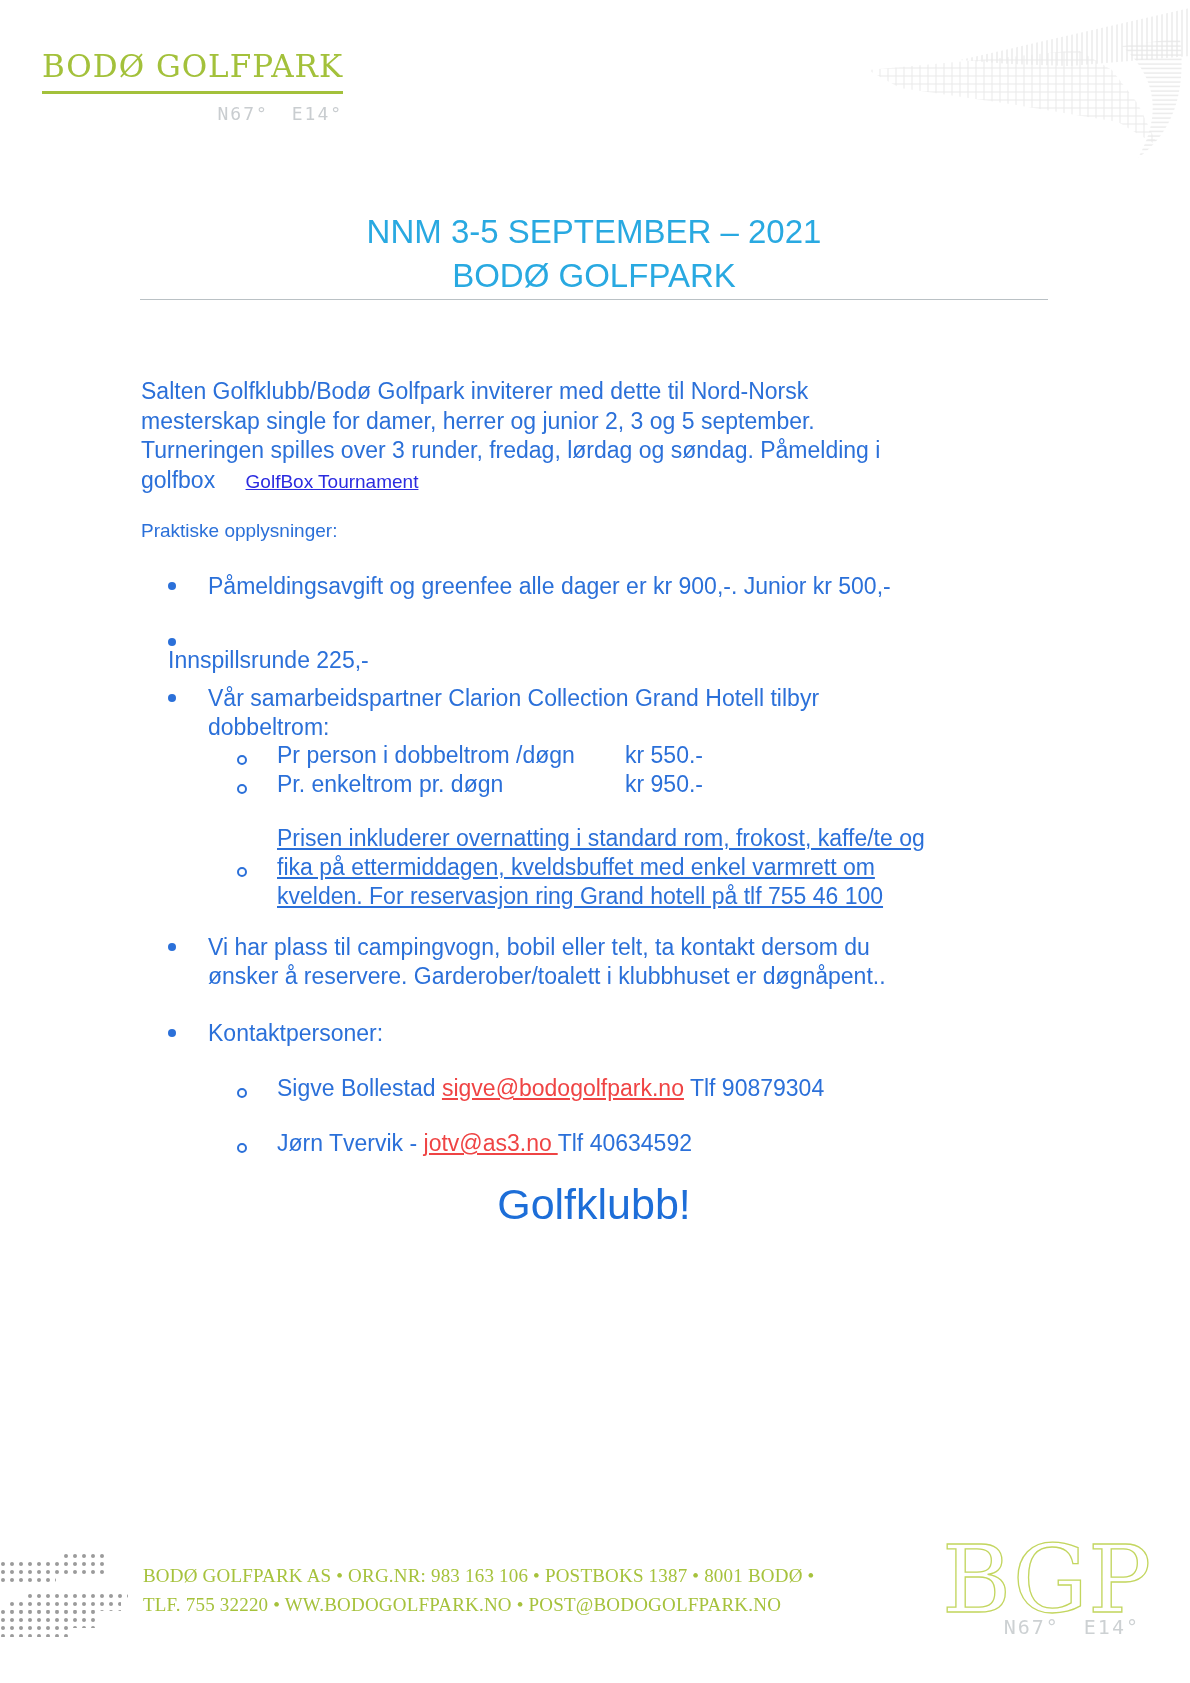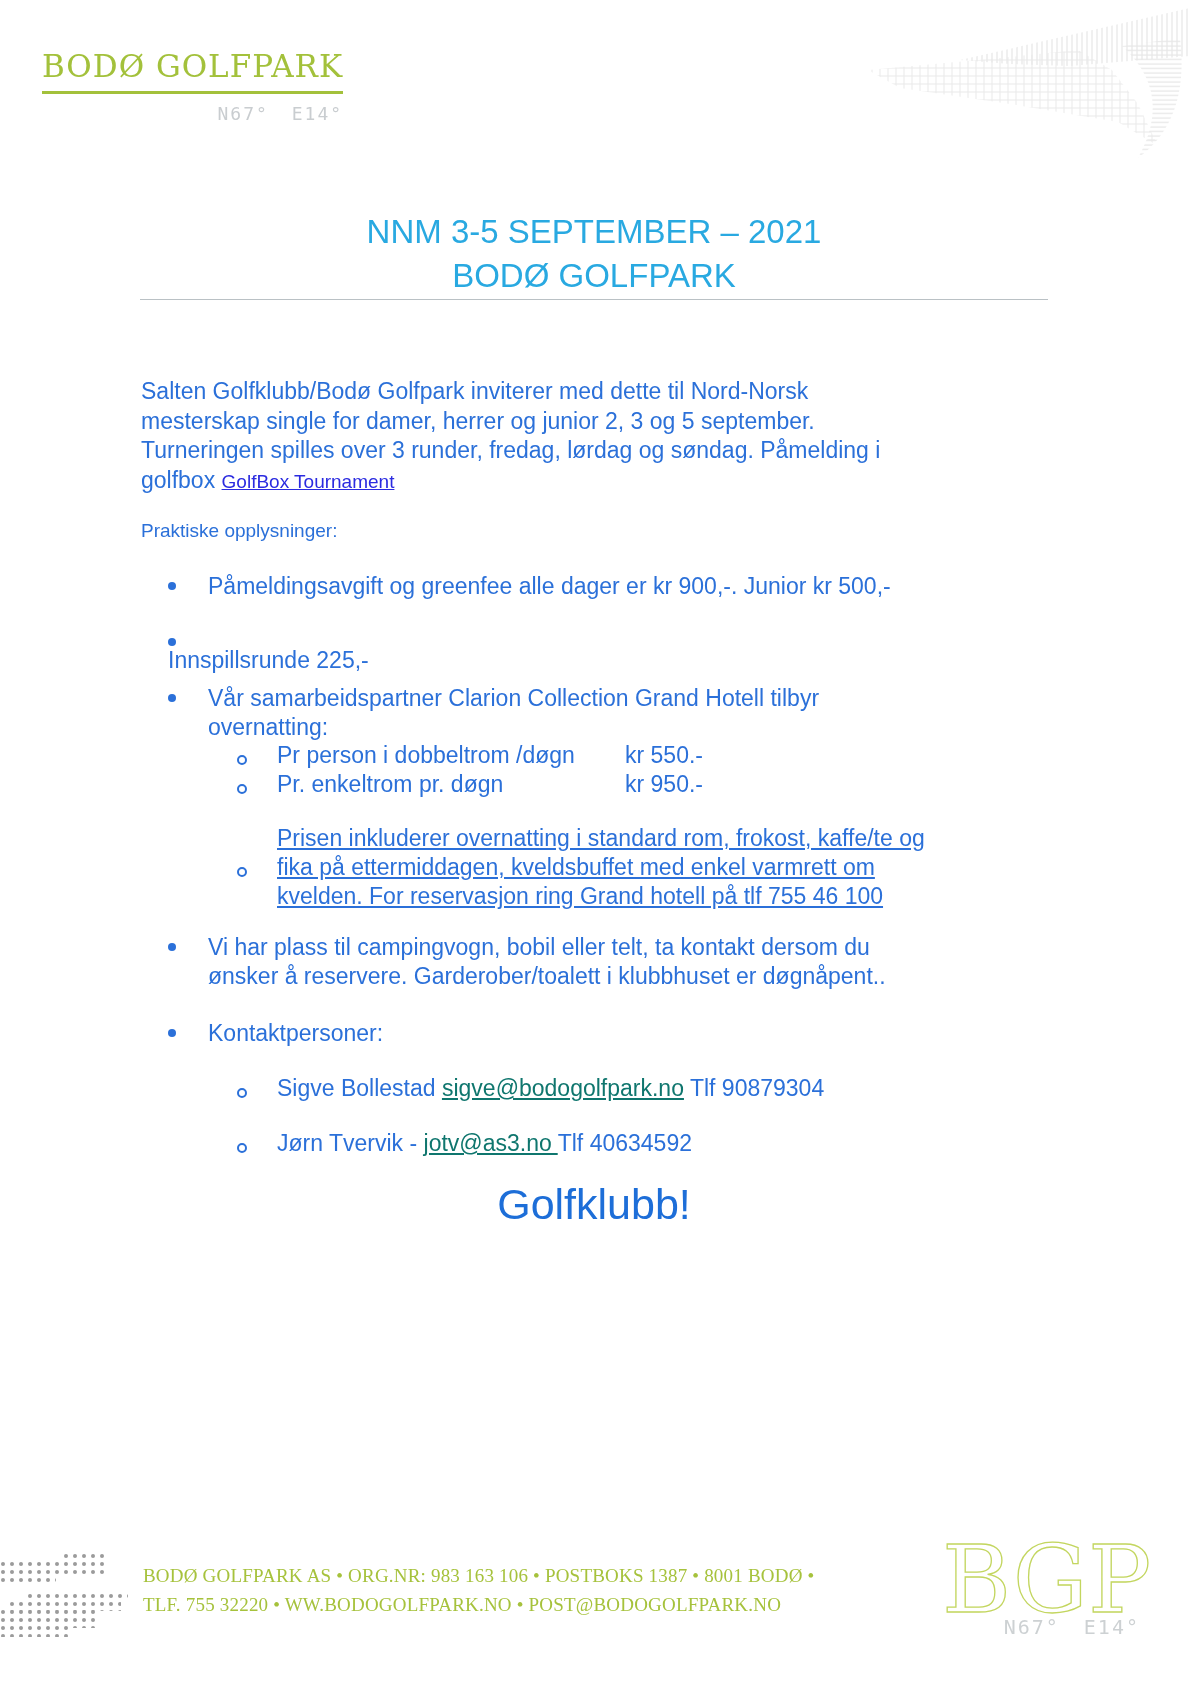--- a/index.html
+++ b/index.html
@@ -21,32 +21,32 @@
   
   .title{
     position:absolute;left:140px;top:210px;width:908px;text-align:center;
     color:#29a9e1;font-size:33px;line-height:44px;
   }
   .title-rule{position:absolute;left:140px;top:299px;width:908px;height:0;border-top:1px solid #bac1c5;}
   
   .blue{color:#2b70d9;}
   .intro{position:absolute;left:141px;top:377px;font-size:23px;line-height:29.5px;}
   .intro .line{display:block;}
-  .golfbox-link{font-size:19px;color:#2b2be0;}
+  .golfbox-link{font-size:19px;color:#2b2be0;margin-left:24px;}
   .heading{position:absolute;left:141px;top:520px;font-size:19px;}
   .li{position:absolute;display:flex;font-size:23px;line-height:29px;}
   .li-main{left:168px;}
   .li-sub{left:237px;align-items:center;}
   .marker-main{flex:none;width:40px;padding-top:10px;}
   .dot{display:block;width:8px;height:8px;border-radius:50%;background:#2b70d9;}
   .marker-sub{flex:none;width:40px;padding-top:8px;}
   .ring{display:block;width:10px;height:10px;border-radius:50%;border:2px solid #2b70d9;box-sizing:border-box;}
   .li .line{display:block;}
   .price-label{display:inline-block;width:348px;}
-  .email-link{color:#0f766e;text-decoration:underline;}
+  .email-link{color:#ef4444;text-decoration:underline;}
   .welcome{
     position:absolute;left:140px;top:1180px;width:908px;text-align:center;
     color:#1d6ed8;font-size:43px;
   }
   
   .deco-bl{position:absolute;left:0;top:1545px;}
   .footer-text{
     position:absolute;left:143px;top:1561px;font-family:Liberation Serif, serif;
     font-size:19px;line-height:29px;color:#a6c23c;letter-spacing:0.2px;
   }
@@ -113,21 +113,21 @@
       </span>
     <span>Innspillsrunde 225,-</span>
   </div>
 
   <div class="li li-main blue" style="top:684px;">
     <span class="marker-main">
         <span class="dot"></span>
       </span>
     <span>
       <span class="line">Vår samarbeidspartner Clarion Collection Grand Hotell tilbyr</span>
-      <span class="line">overnatting:</span>
+      <span class="line">dobbeltrom:</span>
     </span>
   </div>
 
   <div class="li li-sub blue" style="top:741px;">
     <span class="marker-sub">
         <span class="ring"></span>
       </span>
     <span><span class="price-label">Pr person i dobbeltrom /døgn</span><span>kr 550.-</span></span>
   </div>
 

